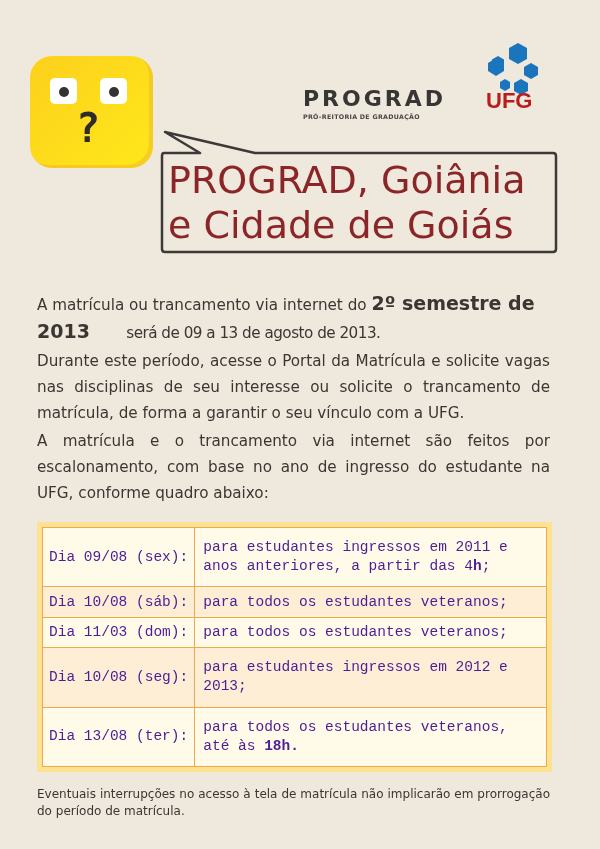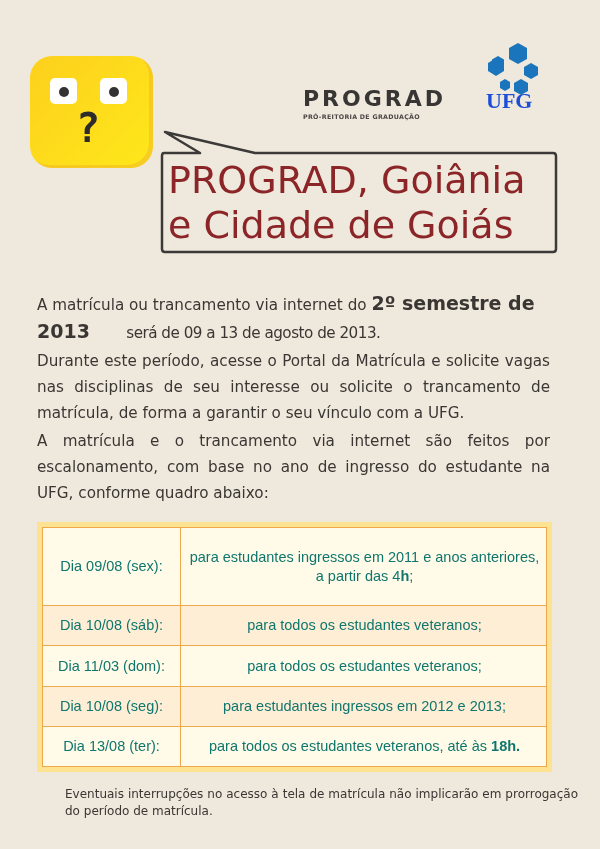--- a/index.html
+++ b/index.html
@@ -46,48 +46,48 @@
     }
     .prograd-sub {
       font-family: "DejaVu Sans", sans-serif; font-weight: bold; font-size: 6.3px;
       color: #4a4645; letter-spacing: 0.3px; margin-top: 2px; white-space: nowrap;
     }
     .ufg {
       position: absolute; left: 485px; top: 32px; width: 60px; height: 80px;
     }
     .ufg-text {
       position: absolute; left: 486px; top: 88px;
-      font-family: Liberation Serif, serif; font-weight: bold; font-size: 22px;
-      color: #1d4ed8; letter-spacing: 0px;
+      font-family: Liberation Sans, sans-serif; font-weight: bold; font-size: 22px;
+      color: #b91c1c; letter-spacing: 0px;
     }
     .body-text {
       position: absolute; left: 37px; top: 290px; width: 513px;
       font-family: "DejaVu Sans", sans-serif; font-size: 15.2px; line-height: 26px;
       text-align: justify; color: #3a3633;
     }
     .body-text p { margin-bottom: 2px; }
     .big { font-size: 19px; font-weight: bold; }
     .narrow { letter-spacing: -0.5px; margin-left: 32px; }
     .table-frame {
       position: absolute; left: 37px; top: 522px; width: 515px; height: 250px;
       background: #fde391; padding: 5px;
     }
     table {
       width: 100%; height: 100%; border-collapse: collapse;
-      font-family: Liberation Sans, sans-serif; font-size: 14.5px; color: #0f766e; text-align: center;
+      font-family: Liberation Mono, monospace; font-size: 14.5px; color: #4c1d95;
     }
     td { border: 1.5px solid #f0a94a; padding: 0 6px; vertical-align: middle; line-height: 19px; }
     td.day { width: 138px; white-space: nowrap; }
     td.desc { padding-left: 8px; }
     tr:nth-child(odd) td { background: #fffbe8; }
     tr:nth-child(even) td { background: #feeed6; }
     .footer {
       position: absolute; left: 37px; top: 786px; width: 513px;
       font-family: "DejaVu Sans", sans-serif; font-size: 12px; line-height: 17px;
-      text-align: justify; color: #3a3633; margin-left: 28px;
+      text-align: justify; color: #3a3633;
     }
   </style>
 </head>
 <body>
 
 <div class="mascot">
   <div class="eye left">
       <div class="pupil"></div>
     </div>
   <div class="eye right">

